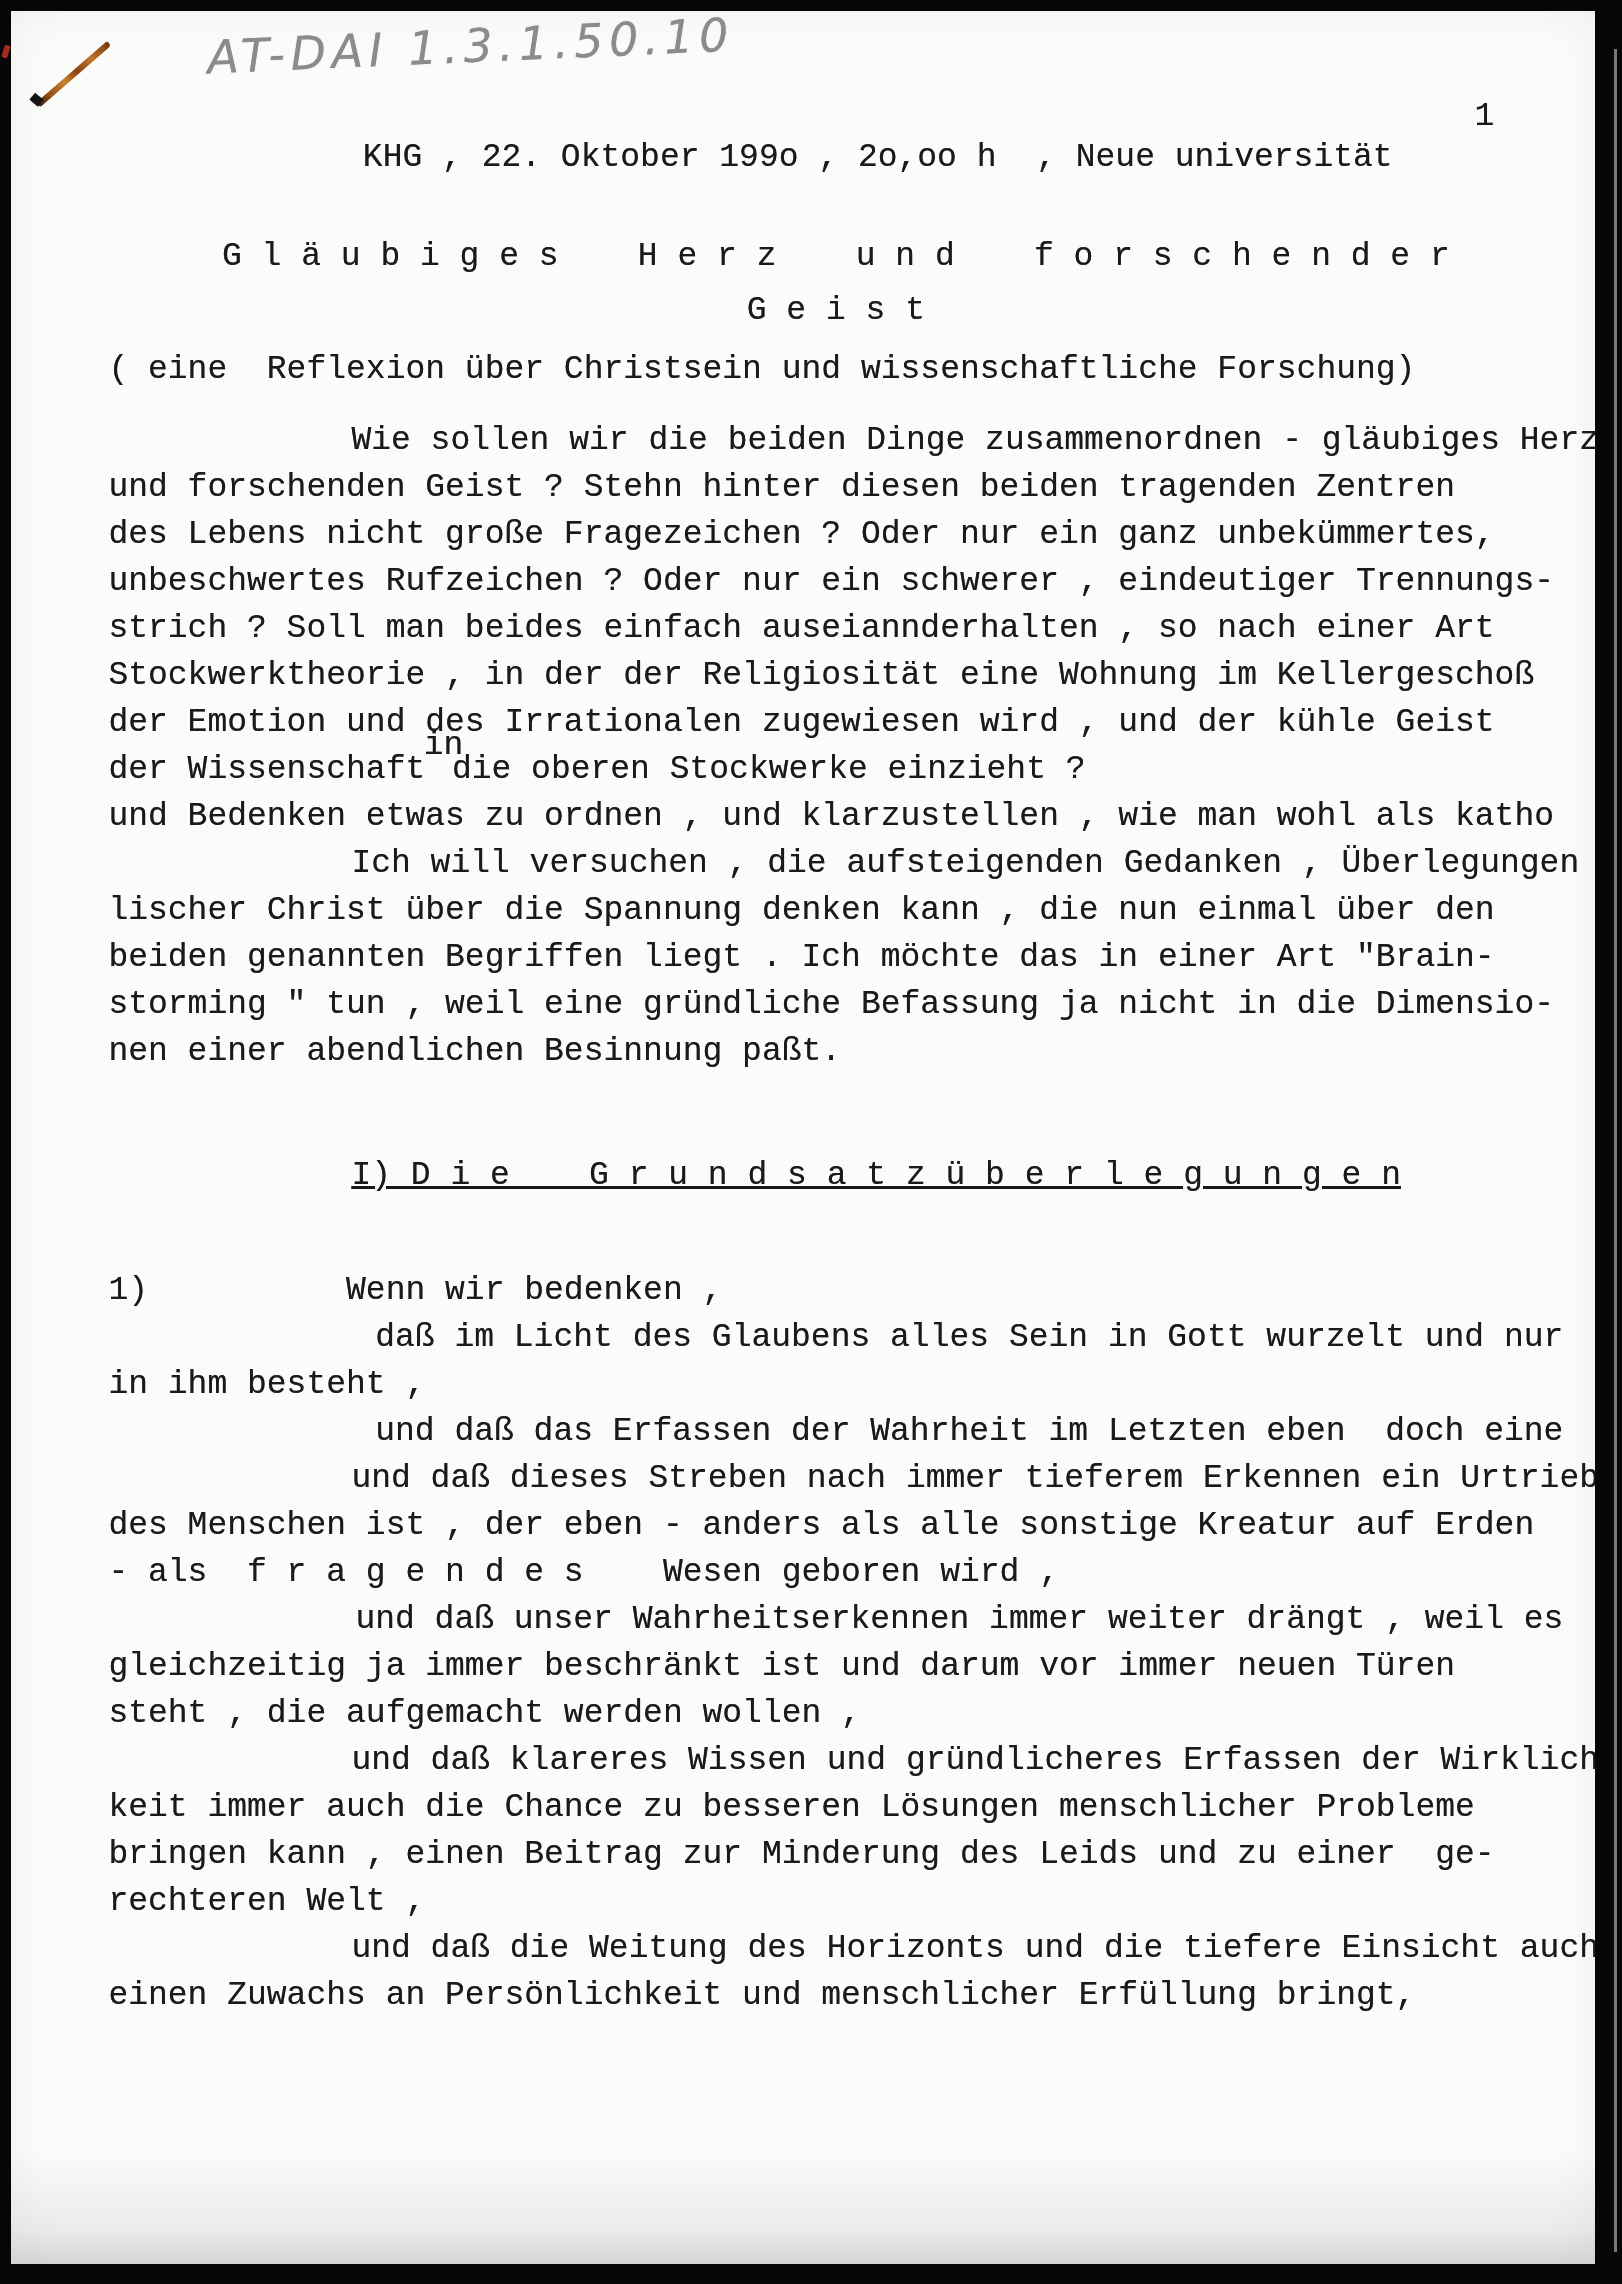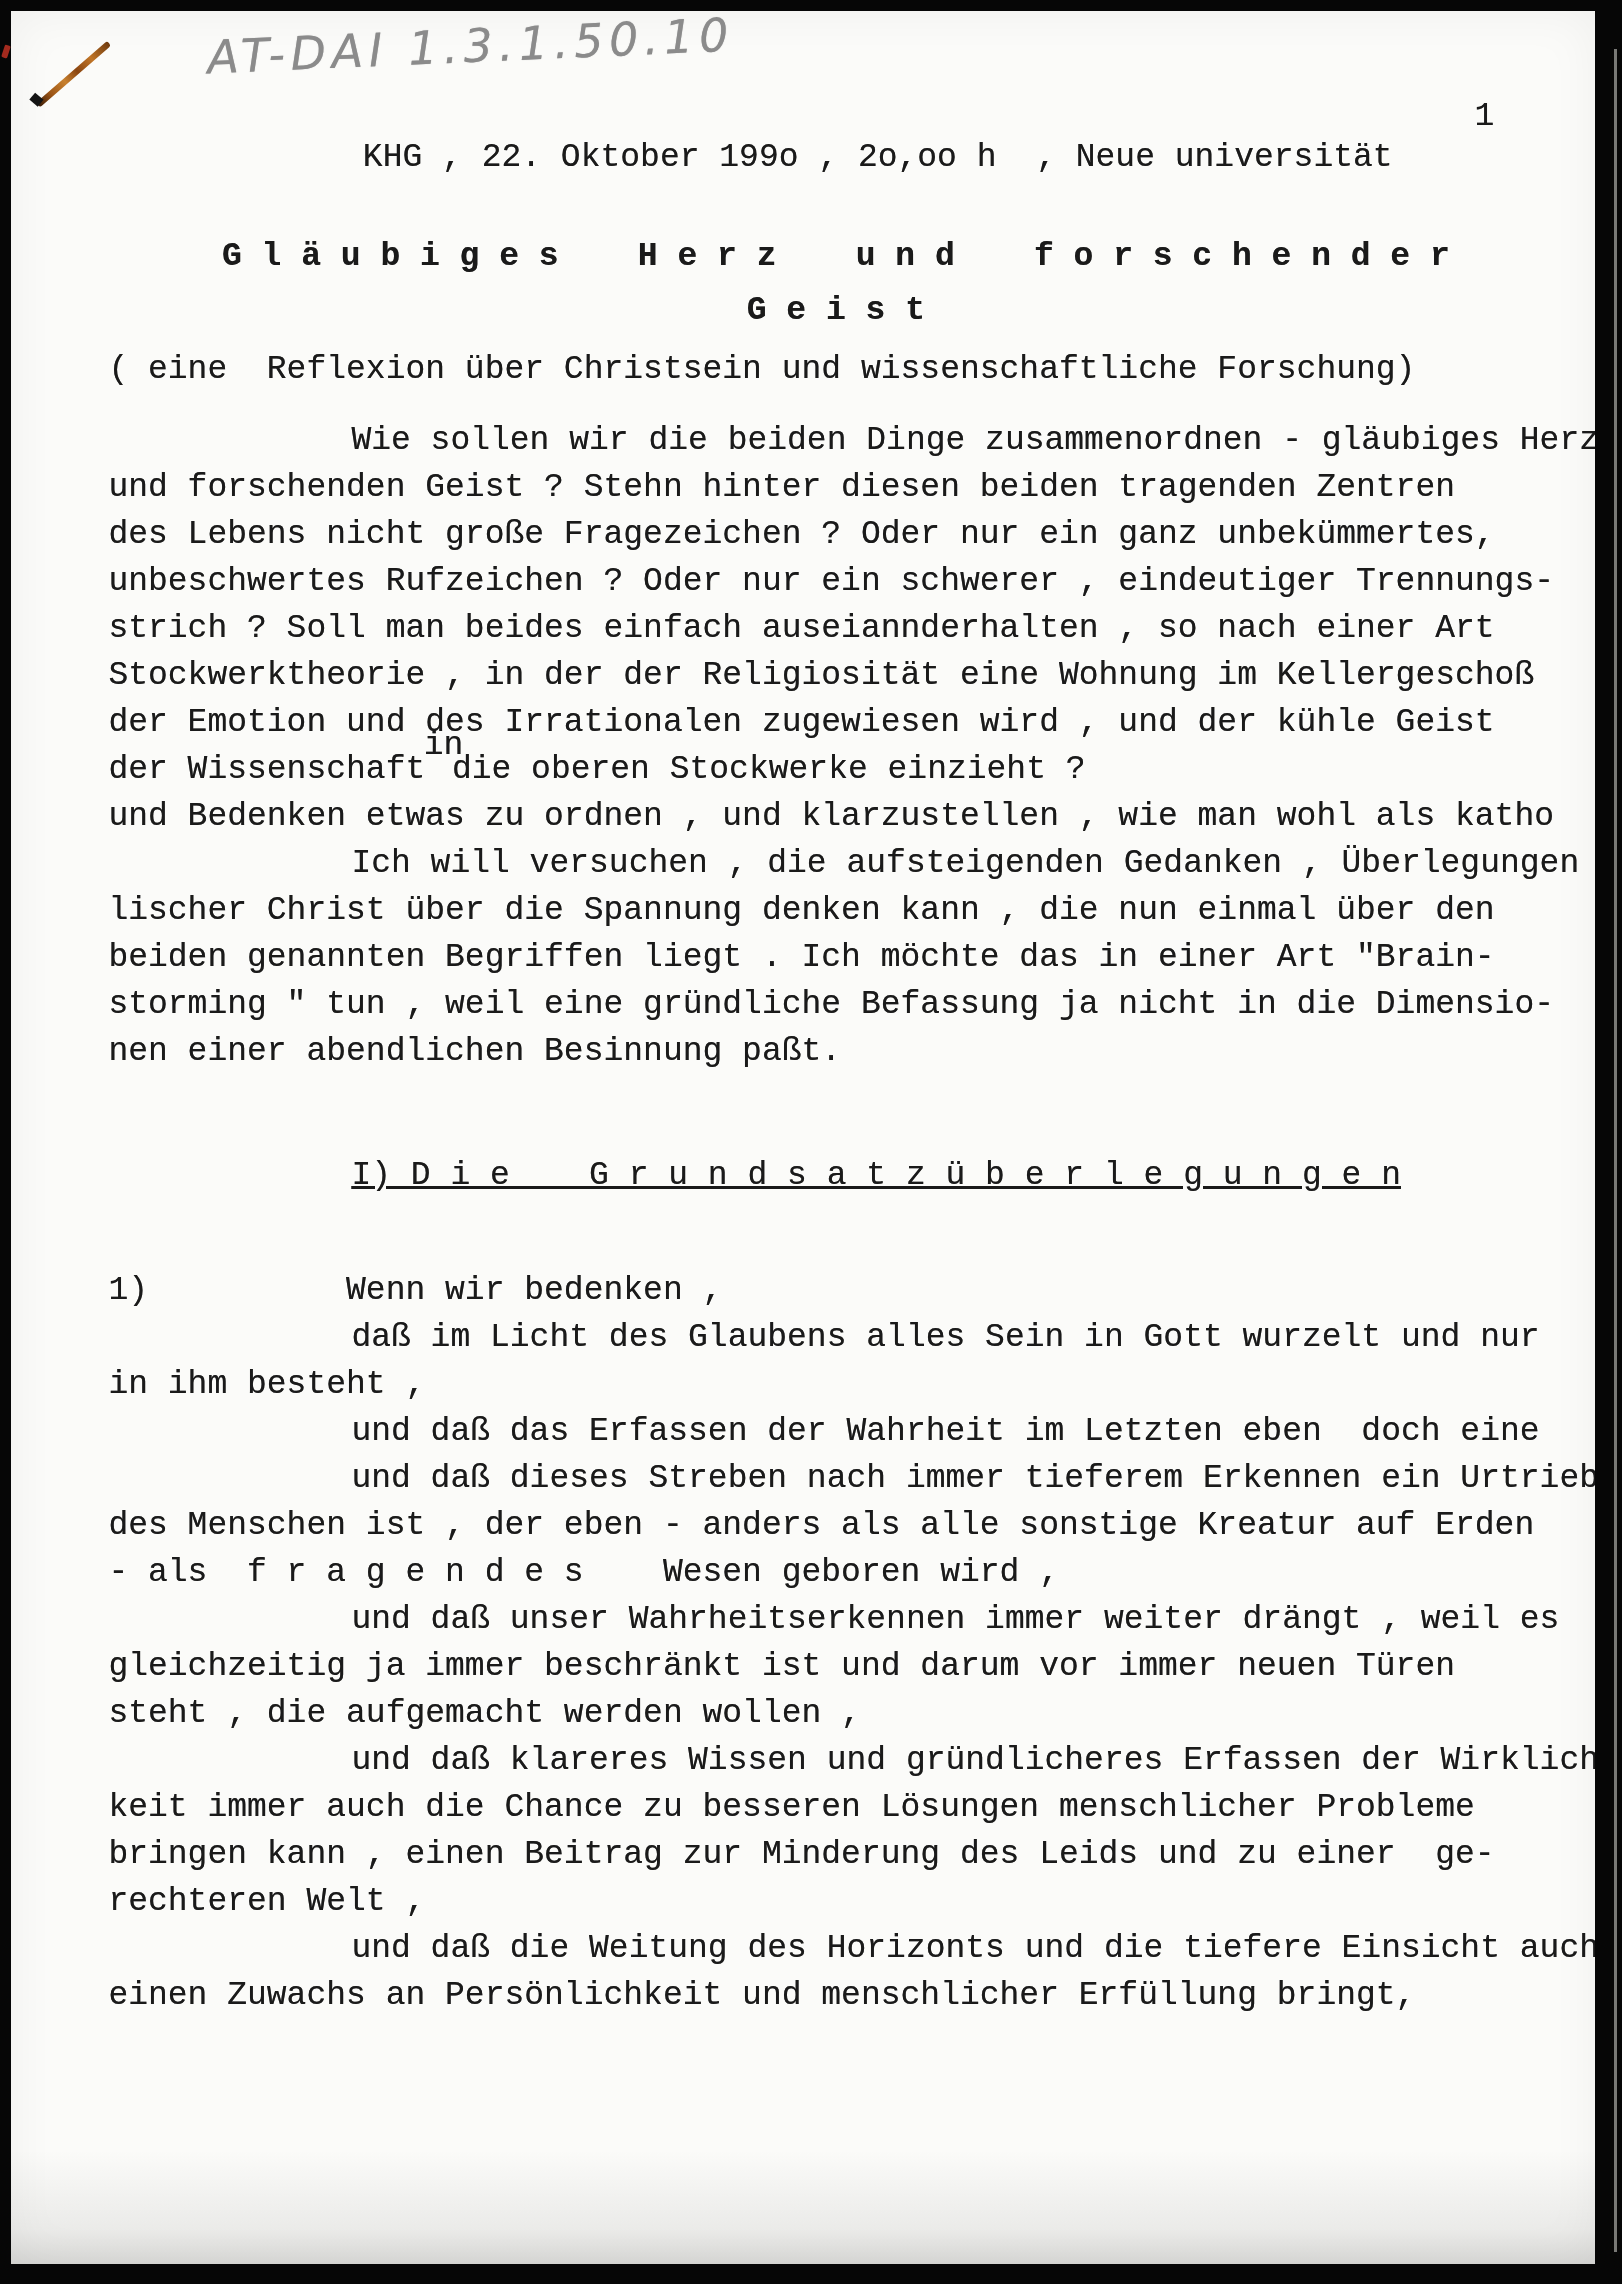--- a/index.html
+++ b/index.html
@@ -60,25 +60,25 @@
   }
   .header-row{
     position:relative;
     margin-top:85px;
     height:41px;line-height:41px;
     white-space:pre;
   }
   .hdr{padding-left:96px;text-align:center;}
   .pagenum{position:absolute;right:69px;top:0;}
   .title-block{margin-top:93px;}
-  .title{text-align:center;line-height:54px;white-space:pre;font-weight:bold;}
+  .title{text-align:center;line-height:54px;white-space:pre;}
   .subtitle{margin-top:8px;line-height:47px;white-space:pre;}
   .body-text{margin-top:24px;}
   .ln{line-height:47px;white-space:pre;}
-  .indent{padding-left:243px;}
+  .indent{padding-left:243px;text-align:right;}
   .heading{padding-left:243px;margin-top:77px;margin-bottom:68px;text-decoration:underline;}
   .sup{
     position:relative;top:-24px;
     display:inline-block;
     margin:0 -11.4px 0 -1.6px;
   }
 </style>
 </head>
 <body>
 

